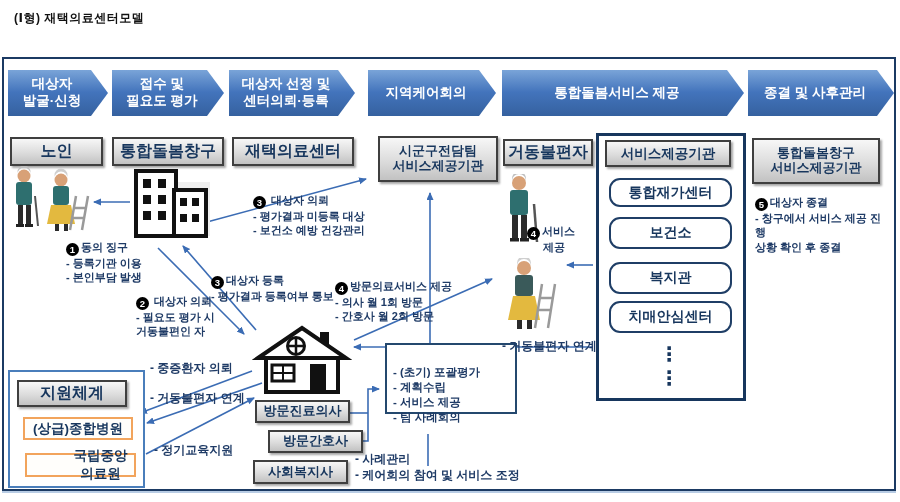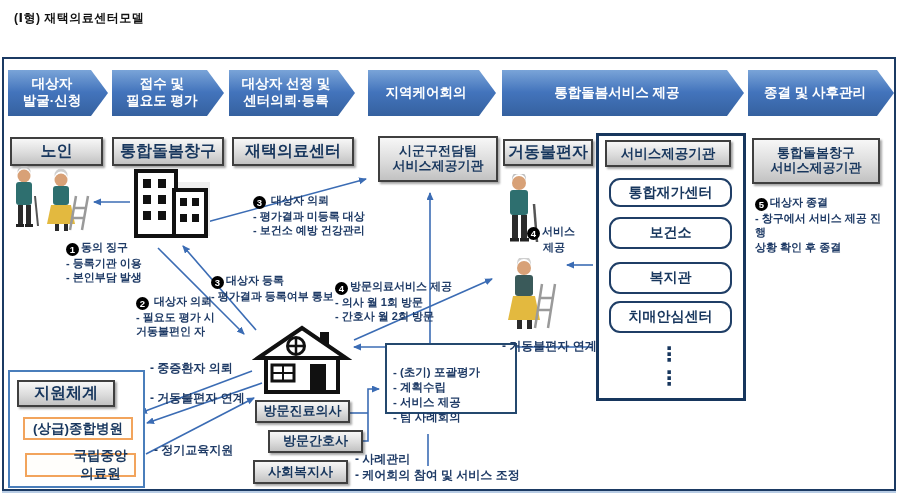--- a/index.html
+++ b/index.html
@@ -101,21 +101,21 @@
   <div class="panel"></div>
   <div class="gbox" style="left:605px;top:140px;width:126px;height:27px;font-size:13.5px;">서비스제공기관</div>
   <div class="rbox" style="left:609px;top:178px;width:123px;height:29px;">통합재가센터</div>
   <div class="rbox" style="left:609px;top:217px;width:123px;height:32px;">보건소</div>
   <div class="rbox" style="left:609px;top:262px;width:123px;height:32px;">복지관</div>
   <div class="rbox" style="left:609px;top:301px;width:123px;height:32px;">치매안심센터</div>
   <div class="dots" style="left:650px;top:342px;width:38px;">⋮
 ⋮</div>
 
   <div class="spanel"></div>
-  <div class="gbox" style="left:17px;top:380px;width:98px;height:27px;">지원체계</div>
+  <div class="gbox" style="left:17px;top:380px;width:110px;height:27px;">지원체계</div>
   <div class="obox" style="left:23px;top:417px;width:110px;height:23px;">(상급)종합병원</div>
   <div class="obox" style="left:25px;top:453px;width:111px;height:24px;padding-left:40px;">국립중앙의료원</div>
 
   <div class="gbox small" style="left:255px;top:400px;width:95px;height:23px;">방문진료의사</div>
   <div class="gbox small" style="left:268px;top:430px;width:95px;height:23px;">방문간호사</div>
   <div class="gbox small" style="left:253px;top:460px;width:95px;height:24px;">사회복지사</div>
 
   <div class="tasks">
     <div>-    (초기) 포괄평가</div>
     <div>-    계획수립</div>

